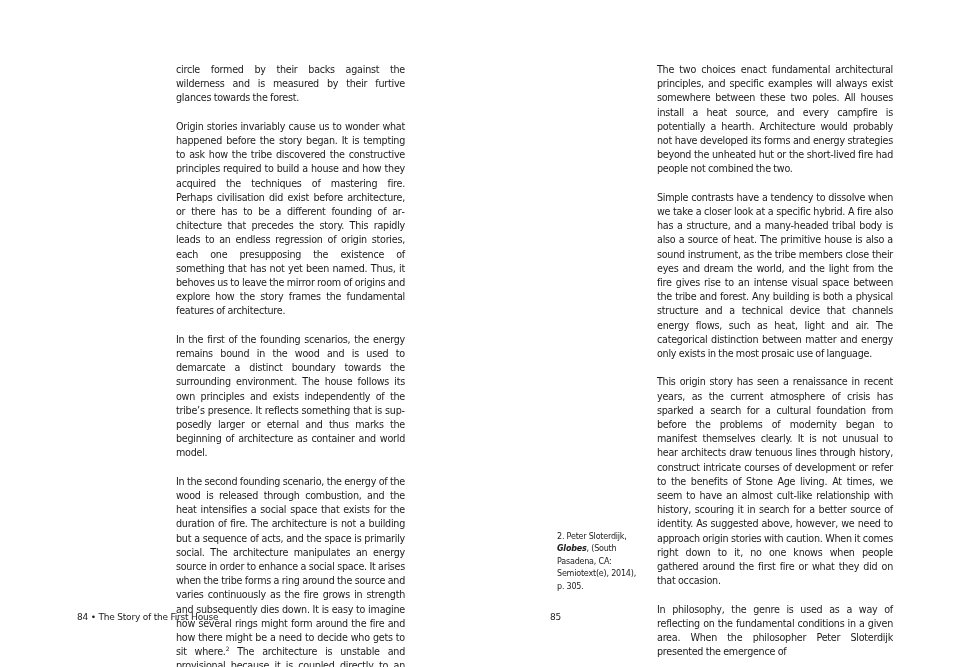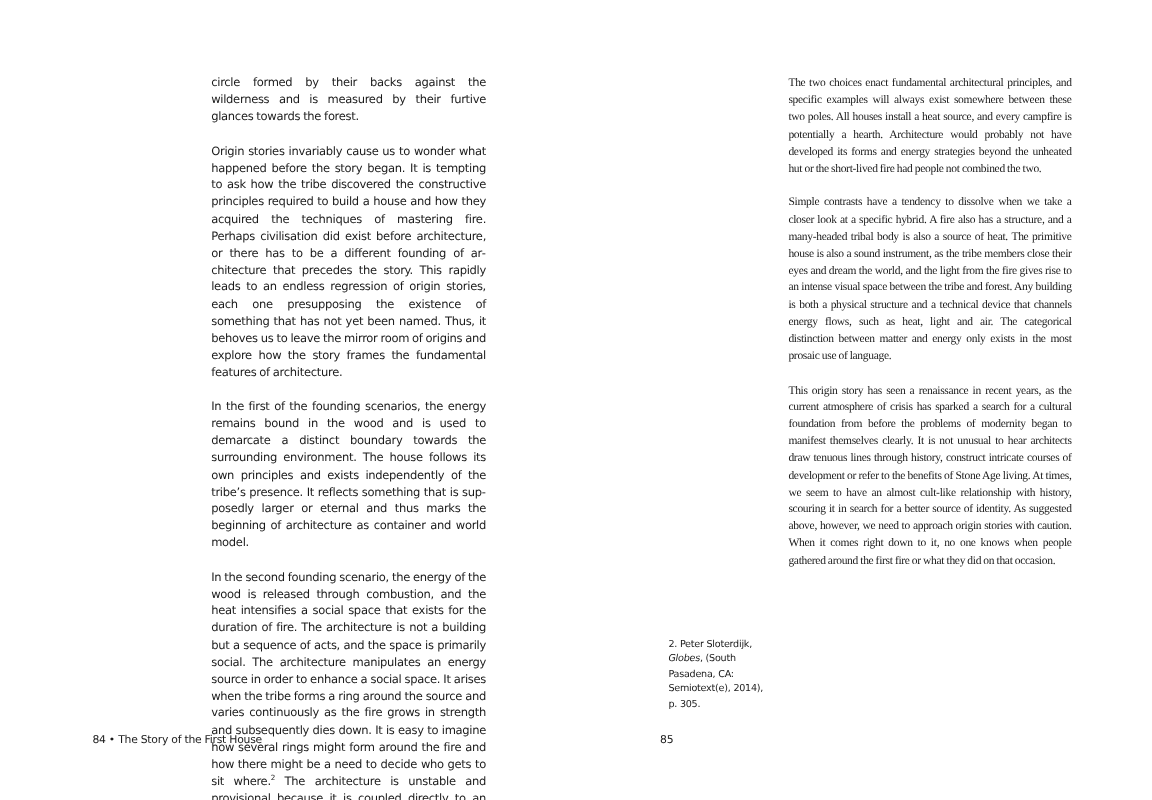--- a/index.html
+++ b/index.html
@@ -11,29 +11,29 @@
   .page { position: absolute; top: 0; height: 667px; }
   .page.left { left: 0; width: 480px; padding-left: 16px; }
   .page.right { left: 480px; width: 480px; }
   .column {
     position: absolute; top: 63px;
     font-size: 9.6px; line-height: 14.2px; text-align: justify;
     letter-spacing: -0.25px; word-spacing: -0.3px;
     hyphens: manual;
   }
   .page.left .column { left: 176px; width: 229px; }
-  .page.right .column { left: 177px; width: 236px; font-family: Liberation Serif, serif; }
+  .page.right .column { left: 177px; width: 236px; }
   .column p { margin: 0 0 14.2px 0; }
   .column p:last-child { margin-bottom: 0; }
   sup { font-size: 6px; line-height: 0; vertical-align: super; }
   .footnote {
     position: absolute; left: 77px; top: 531px; width: 88px;
     font-size: 8px; line-height: 12.4px; letter-spacing: -0.2px;
   }
-  .footnote em { font-style: italic; }
+  .footnote em { font-style: italic; font-weight: bold; }
   .folio {
     position: absolute; top: 612px; font-size: 9px; letter-spacing: -0.2px; color: #1a1a1a;
   }
   .page.left .folio { left: 77px; }
   .page.right .folio { left: 70px; }
 </style>
 </head>
 <body>
 
 <div class="spread">
@@ -50,17 +50,18 @@
 
   <div class="page right">
     <div class="footnote">
       <span>2. Peter Sloterdijk,</span>
       <em>Globes</em><span>, (South Pasadena, CA: Semiotext(e), 2014), p. 305.</span>
     </div>
     <div class="column">
       <p>The two choices enact fundamental architectural princi­ples, and specific examples will always exist somewhere between these two poles. All houses install a heat source, and every campfire is potentially a hearth. Architecture would probably not have developed its forms and energy strategies beyond the unheated hut or the short-lived fire had people not combined the two.</p>
       <p>Simple contrasts have a tendency to dissolve when we take a closer look at a specific hybrid. A fire also has a structure, and a many-headed tribal body is also a source of heat. The primitive house is also a sound instrument, as the tribe members close their eyes and dream the world, and the light from the fire gives rise to an intense visual space between the tribe and forest. Any building is both a physical structure and a technical device that channels energy flows, such as heat, light and air. The categorical distinction between matter and energy only exists in the most prosaic use of language.</p>
       <p>This origin story has seen a renaissance in recent years, as the current atmosphere of crisis has sparked a search for a cultural foundation from before the problems of modernity began to manifest themselves clearly. It is not unusual to hear architects draw tenuous lines through history, construct intricate courses of development or refer to the benefits of Stone Age living. At times, we seem to have an almost cult-like relationship with history, scouring it in search for a better source of identity. As suggested above, however, we need to approach origin stories with caution. When it comes right down to it, no one knows when people gathered around the first fire or what they did on that occasion.</p>
+      <p>In philosophy, the genre is used as a way of reflecting on the fundamental conditions in a given area. When the philosopher Peter Sloterdijk presented the emergence of</p>
     </div>
     <div class="folio">85</div>
   </div>
 
 </div>
 
 </body></html>

